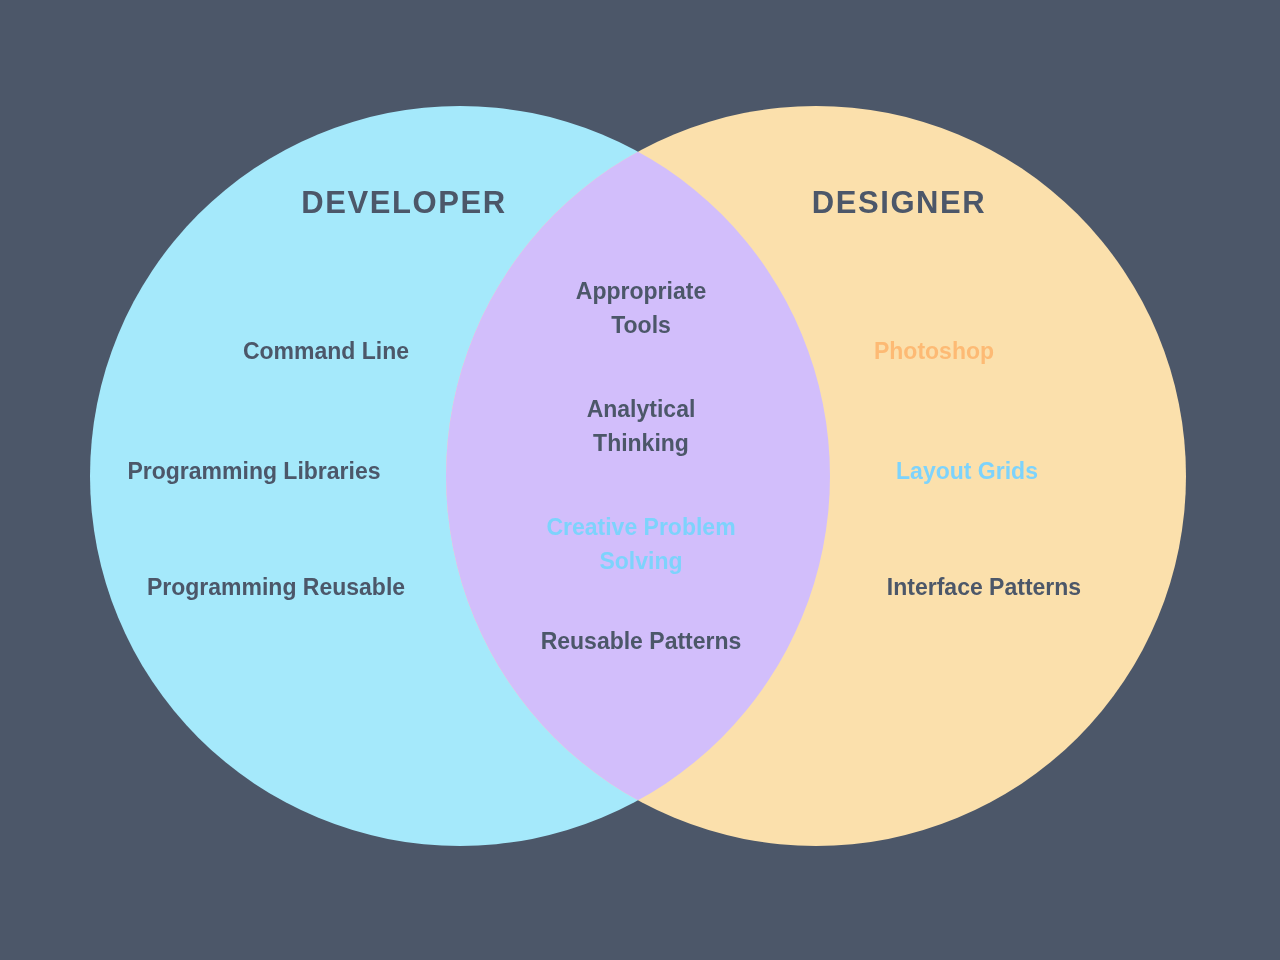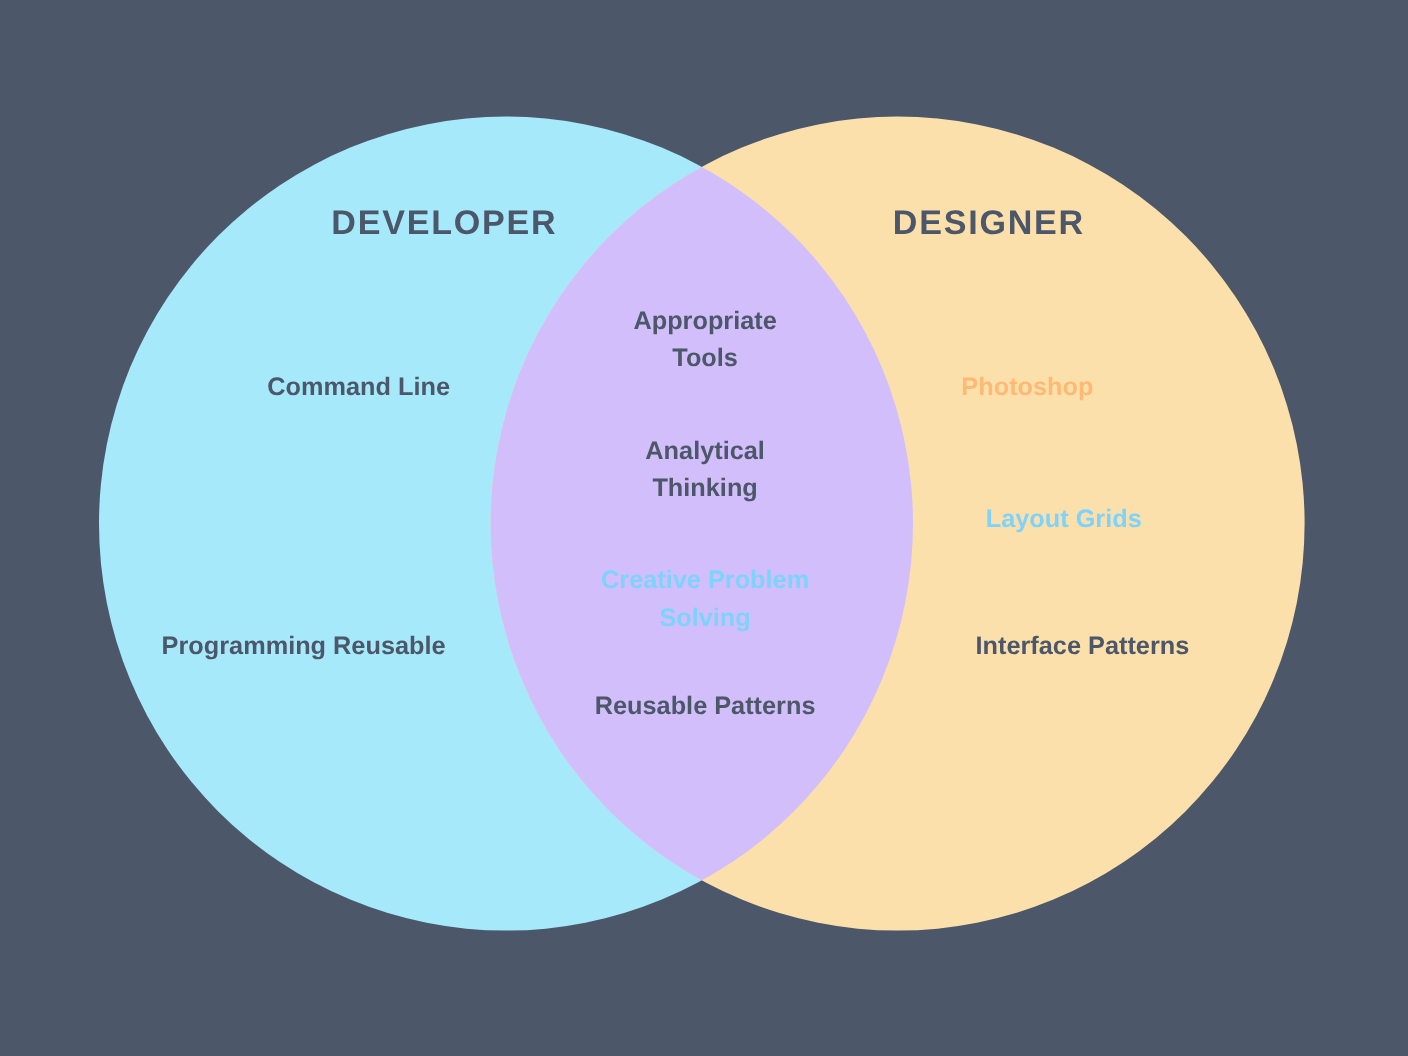--- a/index.html
+++ b/index.html
@@ -72,20 +72,21 @@
       <circle id="circle-overlap" cx="816" cy="476" r="370" fill="#d2befb"></circle>
     </g>
   </svg>
 
   <div class="label-layer">
 
     <div class="grp-title" id="title-developer" style="left: 404px; top: 203px; color: rgb(76, 87, 105);">DEVELOPER</div>
     <div class="grp-title" id="title-designer" style="left: 899px; top: 203px; color: rgb(76, 87, 105); text-align: center;">DESIGNER</div>
 
     <div class="item nowrap" id="dev-item-0" style="left: 326px; top: 351px; color: rgb(76, 87, 105);">Command Line</div>
+    <div class="item nowrap" id="dev-item-1" style="left: 254px; top: 471px; color: rgb(76, 87, 105);">Programming Libraries</div>
     <div class="item nowrap" id="dev-item-2" style="left: 276px; top: 587px; color: rgb(76, 87, 105);">Programming Reusable</div>
 
     <div class="item nowrap" id="des-item-0" style="left: 934px; top: 351px; color: #fdba74;">Photoshop</div>
     <div class="item nowrap" id="des-item-1" style="left: 967px; top: 471px; color: #7dd3fc;">Layout Grids</div>
     <div class="item nowrap" id="des-item-2" style="left: 984px; top: 587px; color: rgb(76, 87, 105);">Interface Patterns</div>
 
     <div class="item" id="int-item-0" style="left: 641px; top: 308px; color: rgb(76, 87, 105);">Appropriate
 Tools</div>
     <div class="item" id="int-item-1" style="left: 641px; top: 426px; color: rgb(76, 87, 105);">Analytical
 Thinking</div>

